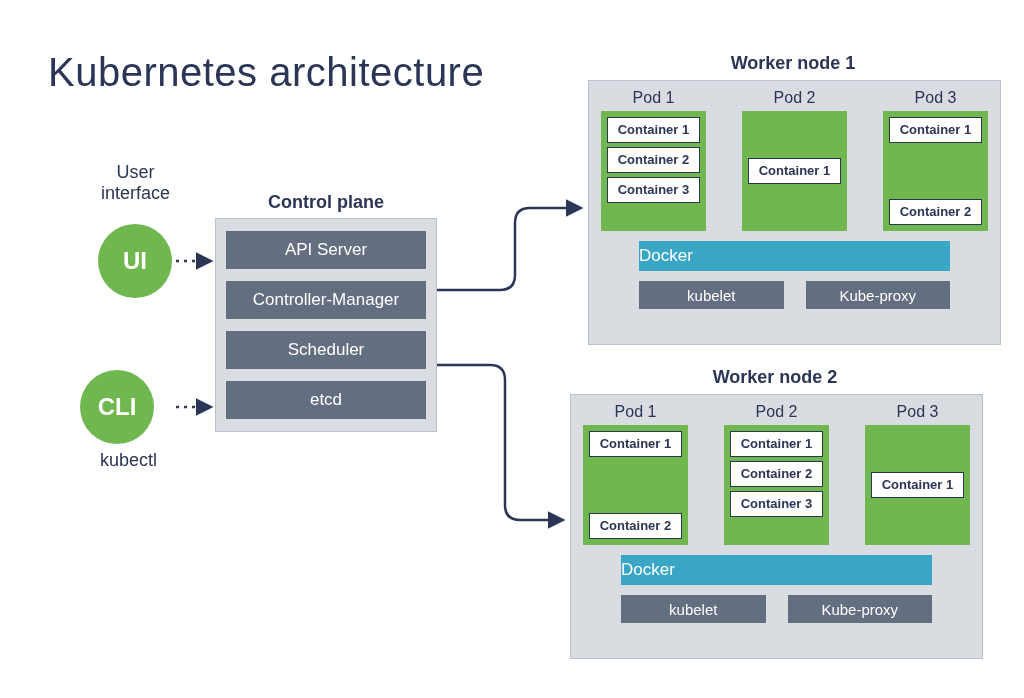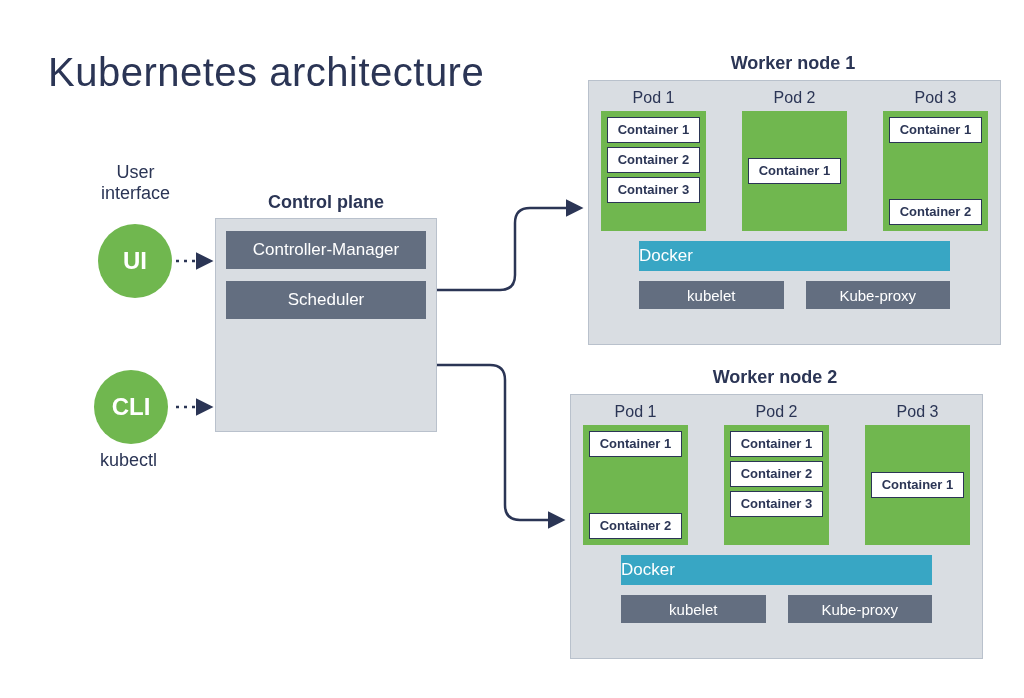--- a/index.html
+++ b/index.html
@@ -40,21 +40,21 @@
   .circle {
     position: absolute;
     width: 74px; height: 74px;
     border-radius: 50%;
     background: var(--green);
     color: #fff;
     display: flex; align-items: center; justify-content: center;
     font-size: 24px; font-weight: 600;
   }
   .circle.ui  { left: 98px; top: 224px; }
-  .circle.cli { left: 94px; top: 370px; }
+  .circle.cli { left: 80px; top: 370px; }
   .kubectl {
     position: absolute;
     left: 100px; top: 450px;
     font-size: 18px; font-weight: 500; text-align: right;
   }
 
   
   .cp-head {
     position: absolute;
     left: 268px; top: 192px;
@@ -147,22 +147,24 @@
 
 <div class="title">Kubernetes architecture</div>
 
 <div class="ui-head">User<br>interface</div>
 <div class="circle ui">UI</div>
 <div class="circle cli">CLI</div>
 <div class="kubectl">kubectl</div>
 
 <div class="cp-head">Control plane</div>
 <div class="cp-box">
+  <div class="bar">API Server</div>
   <div class="bar">Controller-Manager</div>
   <div class="bar">Scheduler</div>
+  <div class="bar">etcd</div>
 </div>
 
 <div class="worker-title w1">Worker node 1</div>
 <div class="worker-box w1" id="worker-0">
     <div class="pod-row">
       <div class="pod-col">
         <div class="pod-label">Pod 1</div>
         <div class="pod">
           <div class="container">Container 1</div>
           <div class="container">Container 2</div>

